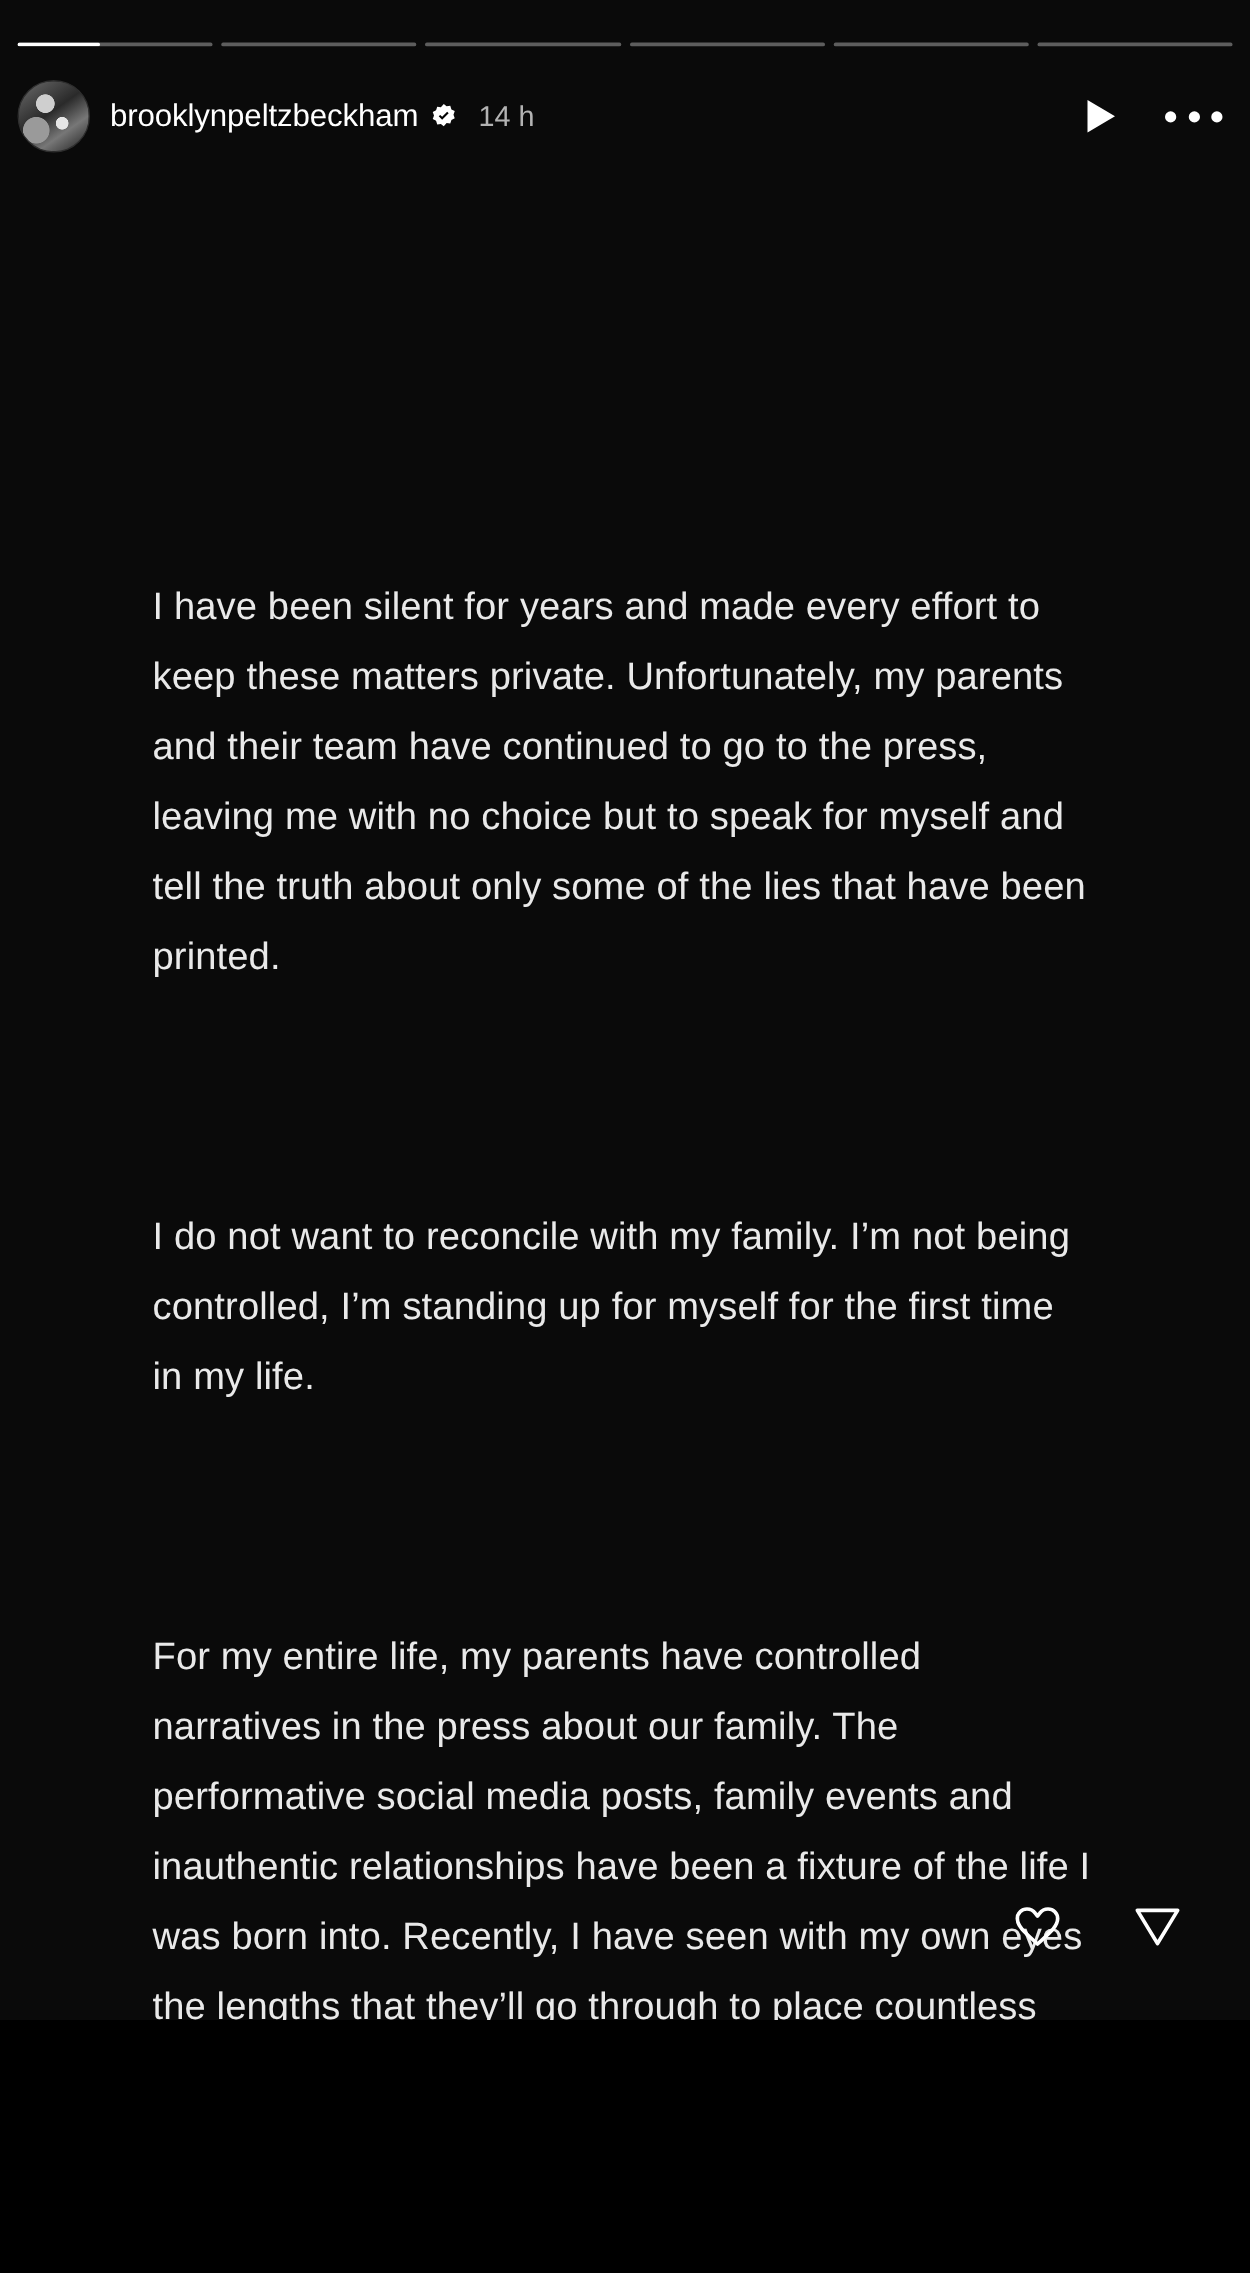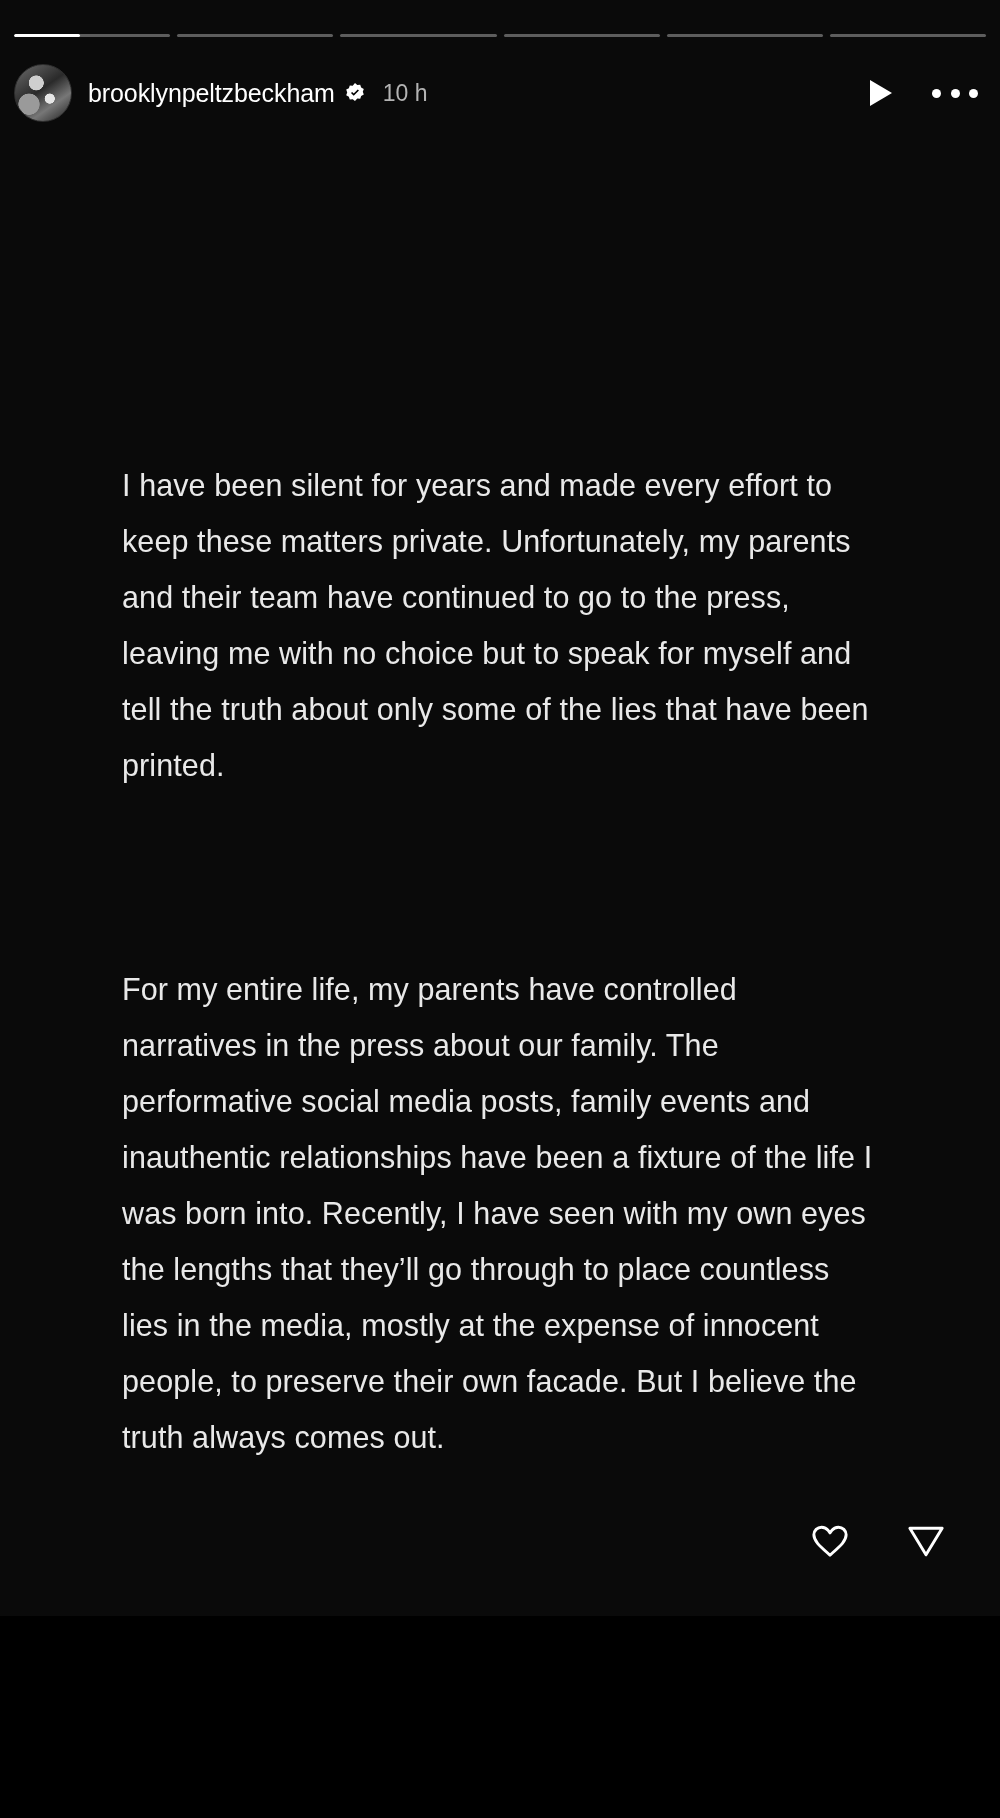--- a/index.html
+++ b/index.html
@@ -170,34 +170,35 @@
 
   <div class="header">
     <div class="avatar"></div>
     <span class="username">brooklynpeltzbeckham</span>
     <span class="verified">
       <svg viewBox="0 0 24 24" width="22" height="22" aria-hidden="true">
         <path fill="#ffffff" d="M12 1.2l2.5 2.1 3.2-.4 1 3.1 2.9 1.5-1.1 3.1 1.1 3.1-2.9 1.5-1 3.1-3.2-.4L12 20.8 9.5 18.7l-3.2.4-1-3.1-2.9-1.5 1.1-3.1L2.4 8.3l2.9-1.5 1-3.1 3.2.4z"></path>
         <path fill="#000000" d="M10.6 15.1l-3-3 1.3-1.3 1.7 1.7 4.4-4.4 1.3 1.3z"></path>
       </svg>
     </span>
-    <span class="timestamp">10 h</span>
+    <span class="timestamp">14 h</span>
     <span class="header-spacer"></span>
     <span class="play-btn">
         <span class="play-tri"></span>
       </span>
     <span class="more-btn">
         <i></i>
         <i></i>
         <i></i>
       </span>
   </div>
 
   <div class="story-text">
     <p class="para">I have been silent for years and made every effort to keep these matters private. Unfortunately, my parents and their team have continued to go to the press, leaving me with no choice but to speak for myself and tell the truth about only some of the lies that have been printed.</p>
+    <p class="para">I do not want to reconcile with my family. I’m not being controlled, I’m standing up for myself for the first time in my life.</p>
     <p class="para">For my entire life, my parents have controlled narratives in the press about our family. The performative social media posts, family events and inauthentic relationships have been a fixture of the life I was born into. Recently, I have seen with my own eyes the lengths that they’ll go through to place countless lies in the media, mostly at the expense of innocent people, to preserve their own facade. But I believe the truth always comes out.</p>
   </div>
 
   <div class="actions">
     <span class="action-icon">
       <svg viewBox="0 0 24 24" width="44" height="44" aria-hidden="true">
         <path fill="none" stroke="#ffffff" stroke-width="1.6" stroke-linejoin="round" d="M12 20.3l-1.3-1.2C6.1 15 3.2 12.4 3.2 9.2 3.2 6.8 5.1 5 7.4 5c1.4 0 2.8.7 3.6 1.8l1 1.3 1-1.3C13.8 5.7 15.2 5 16.6 5 18.9 5 20.8 6.8 20.8 9.2c0 3.2-2.9 5.8-7.5 9.9z"></path>
       </svg>
     </span>
     <span class="action-icon">

